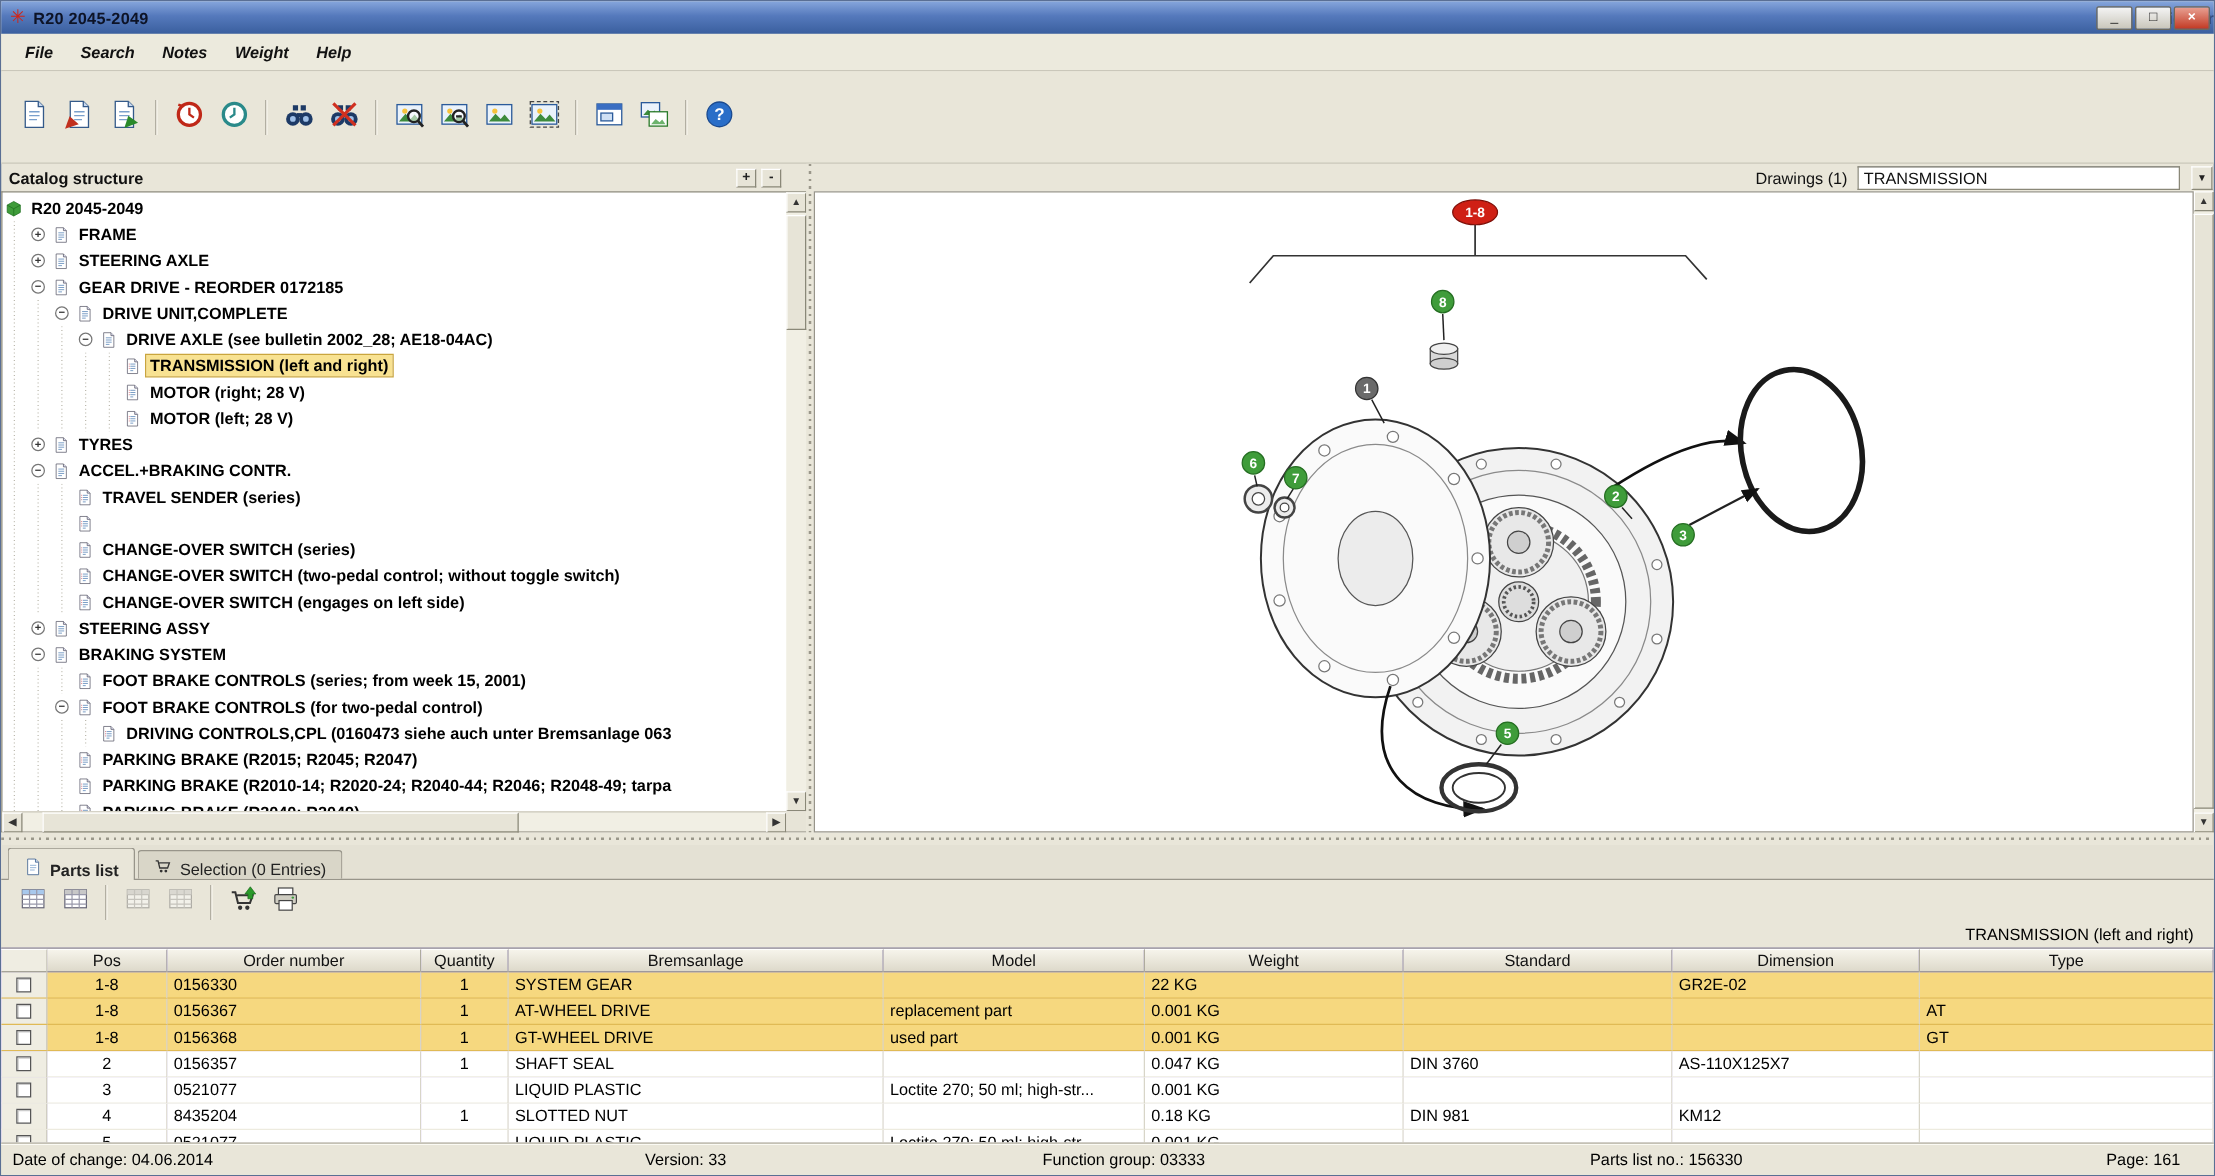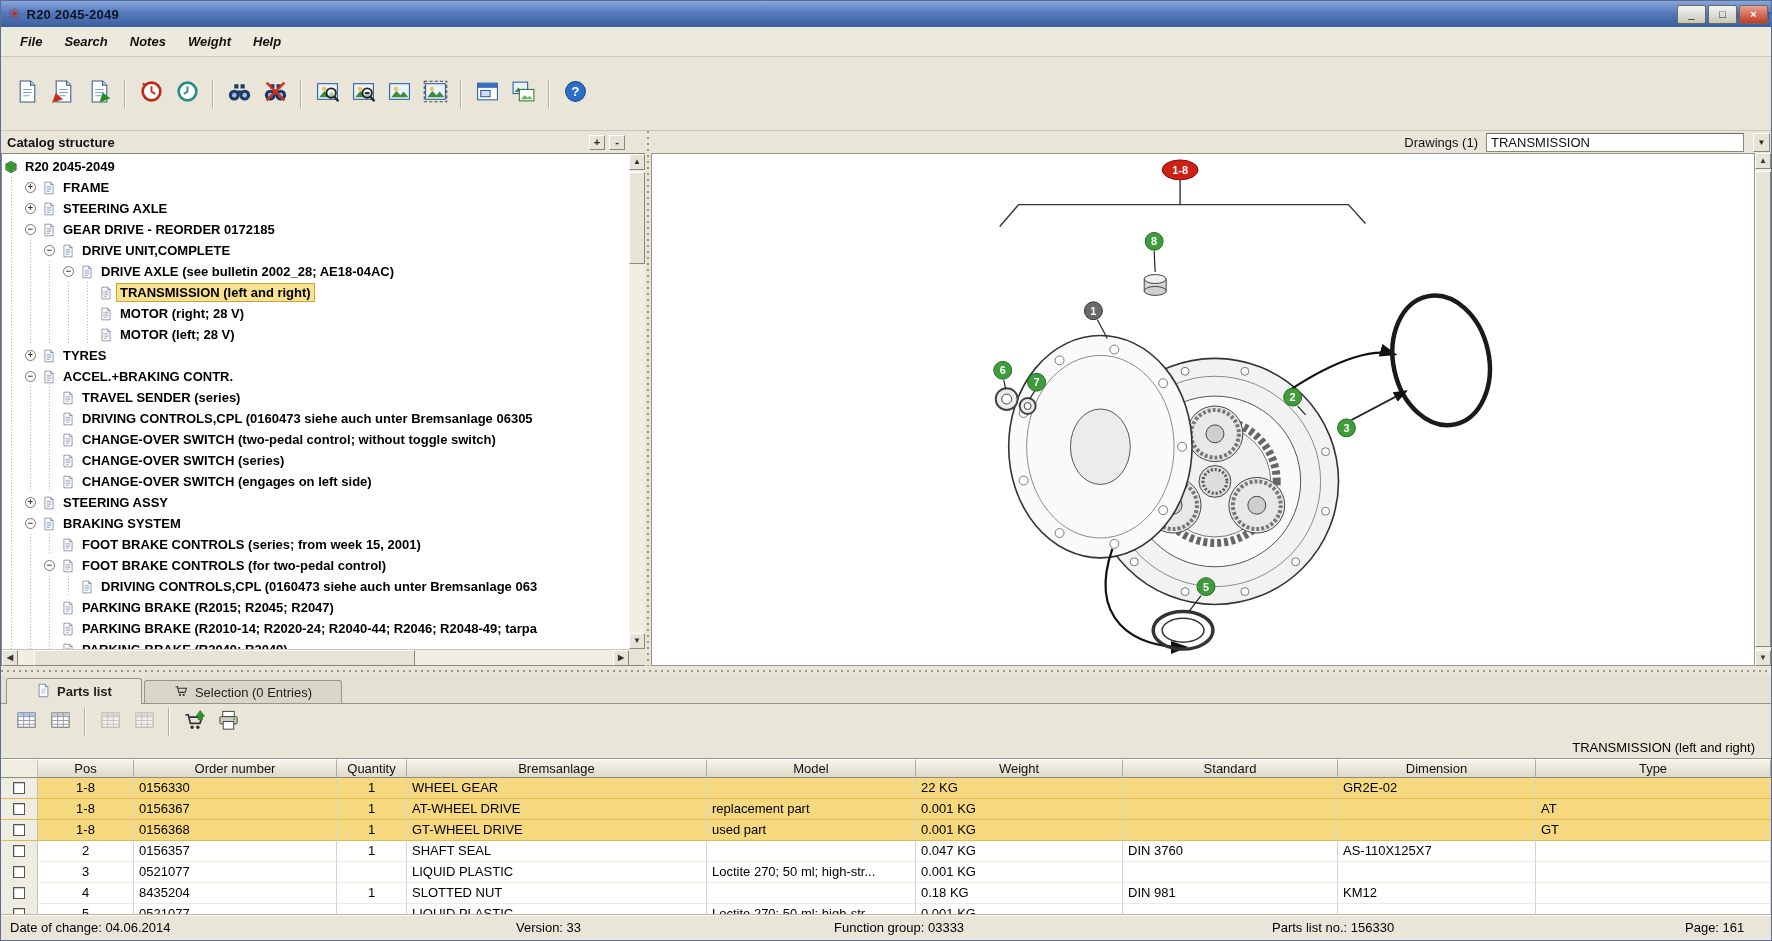--- a/index.html
+++ b/index.html
@@ -66,21 +66,21 @@
   .drawing-wrap{flex:1;display:flex;min-height:0;}
   .drawing{flex:1;background:#fff;border:1px solid #98958a;position:relative;overflow:hidden;}
   .drawing svg{position:absolute;inset:0;width:100%;height:100%;}
 
   
   .hsplit{height:10px;flex:none;background-color:#e9e6d9;background-image:repeating-linear-gradient(90deg,#9a978a 0 2px,transparent 2px 6px);background-size:100% 2px;background-repeat:no-repeat;background-position:0 4px;}
 
   
   .bottom{height:238px;flex:none;display:flex;flex-direction:column;background:#e9e6d9;min-height:0;}
   .tabs{height:28px;flex:none;display:flex;align-items:flex-end;gap:2px;padding-left:5px;border-bottom:1px solid #98958a;background:#e4e1d4;}
-  .tab{display:inline-flex;align-items:center;gap:6px;height:23px;padding:0 29px;font-size:13px;border:1px solid #98958a;border-bottom:none;border-radius:3px 3px 0 0;background:#d9d6c8;color:#222;margin-bottom:0;}
+  .tab{display:inline-flex;align-items:flex-end;gap:6px;height:23px;padding:0 12px;font-size:13px;border:1px solid #98958a;border-bottom:none;border-radius:3px 3px 0 0;background:#d9d6c8;color:#222;margin-bottom:0;}
   .tab.active{height:26px;background:#e9e6d9;margin-bottom:-1px;font-weight:bold;}
   .tab svg{width:15px;height:15px;}
   .btoolbar{height:36px;flex:none;display:flex;align-items:center;padding-left:8px;}
   .pbtn{width:32px;height:28px;display:inline-flex;align-items:center;justify-content:center;margin:0 1px;}
   .pbtn svg{width:23px;height:23px;}
   .pbtn.disabled{filter:grayscale(1);opacity:.45;}
   .caption{height:18px;flex:none;text-align:right;padding-right:16px;font-size:13px;color:#000;}
 
   
   .table{flex:1;overflow:hidden;background:#c4b5fd;border-top:1px solid #98958a;}
@@ -434,49 +434,48 @@
               <span class="guide"></span>
               <span class="guide"></span>
               <span class="tree-icon">
                 <svg viewBox="0 0 24 24">
                   <path d="M5 2h10l4 4v16H5z" fill="#fff" stroke="#556"></path>
                   <path d="M15 2v4h4" fill="#dde" stroke="#556"></path>
                   <path d="M9 9h7M9 12h7M9 15h7M9 18h4" stroke="#4a7ab0"></path>
                   <path d="M7 9h1M7 12h1M7 15h1" stroke="#c23"></path>
                 </svg>
               </span>
-              <span class="tree-label">DRIVING CONTROLS,CPL (0160473 siehe auch unter Bremsanlage 06305</span>
+            </div>
+            <div class="tree-row">
+              <span class="guide"></span>
+              <span class="guide"></span>
+              <span class="guide"></span>
+              <span class="tree-icon">
+                <svg viewBox="0 0 24 24">
+                  <path d="M5 2h10l4 4v16H5z" fill="#fff" stroke="#556"></path>
+                  <path d="M15 2v4h4" fill="#dde" stroke="#556"></path>
+                  <path d="M9 9h7M9 12h7M9 15h7M9 18h4" stroke="#4a7ab0"></path>
+                  <path d="M7 9h1M7 12h1M7 15h1" stroke="#c23"></path>
+                </svg>
+              </span>
+              <span class="tree-label">CHANGE-OVER SWITCH (series)</span>
             </div>
             <div class="tree-row">
               <span class="guide"></span>
               <span class="guide"></span>
               <span class="guide"></span>
               <span class="tree-icon">
                 <svg viewBox="0 0 24 24">
                   <path d="M5 2h10l4 4v16H5z" fill="#fff" stroke="#556"></path>
                   <path d="M15 2v4h4" fill="#dde" stroke="#556"></path>
                   <path d="M9 9h7M9 12h7M9 15h7M9 18h4" stroke="#4a7ab0"></path>
                   <path d="M7 9h1M7 12h1M7 15h1" stroke="#c23"></path>
                 </svg>
               </span>
               <span class="tree-label">CHANGE-OVER SWITCH (two-pedal control; without toggle switch)</span>
-            </div>
-            <div class="tree-row">
-              <span class="guide"></span>
-              <span class="guide"></span>
-              <span class="guide"></span>
-              <span class="tree-icon">
-                <svg viewBox="0 0 24 24">
-                  <path d="M5 2h10l4 4v16H5z" fill="#fff" stroke="#556"></path>
-                  <path d="M15 2v4h4" fill="#dde" stroke="#556"></path>
-                  <path d="M9 9h7M9 12h7M9 15h7M9 18h4" stroke="#4a7ab0"></path>
-                  <path d="M7 9h1M7 12h1M7 15h1" stroke="#c23"></path>
-                </svg>
-              </span>
-              <span class="tree-label">CHANGE-OVER SWITCH (series)</span>
             </div>
             <div class="tree-row">
               <span class="guide"></span>
               <span class="guide"></span>
               <span class="guide"></span>
               <span class="tree-icon">
                 <svg viewBox="0 0 24 24">
                   <path d="M5 2h10l4 4v16H5z" fill="#fff" stroke="#556"></path>
                   <path d="M15 2v4h4" fill="#dde" stroke="#556"></path>
                   <path d="M9 9h7M9 12h7M9 15h7M9 18h4" stroke="#4a7ab0"></path>
@@ -865,21 +864,21 @@
           <div class="th">Dimension</div>
           <div class="th">Type</div>
         </div>
         <div class="trow sel">
           <div class="td cbcol">
             <span class="cb"></span>
           </div>
           <div class="td ctr">1-8</div>
           <div class="td">0156330</div>
           <div class="td ctr">1</div>
-          <div class="td">WHEEL GEAR</div>
+          <div class="td">SYSTEM GEAR</div>
           <div class="td"></div>
           <div class="td">22 KG</div>
           <div class="td"></div>
           <div class="td">GR2E-02</div>
           <div class="td"></div>
         </div>
         <div class="trow sel">
           <div class="td cbcol">
             <span class="cb"></span>
           </div>

